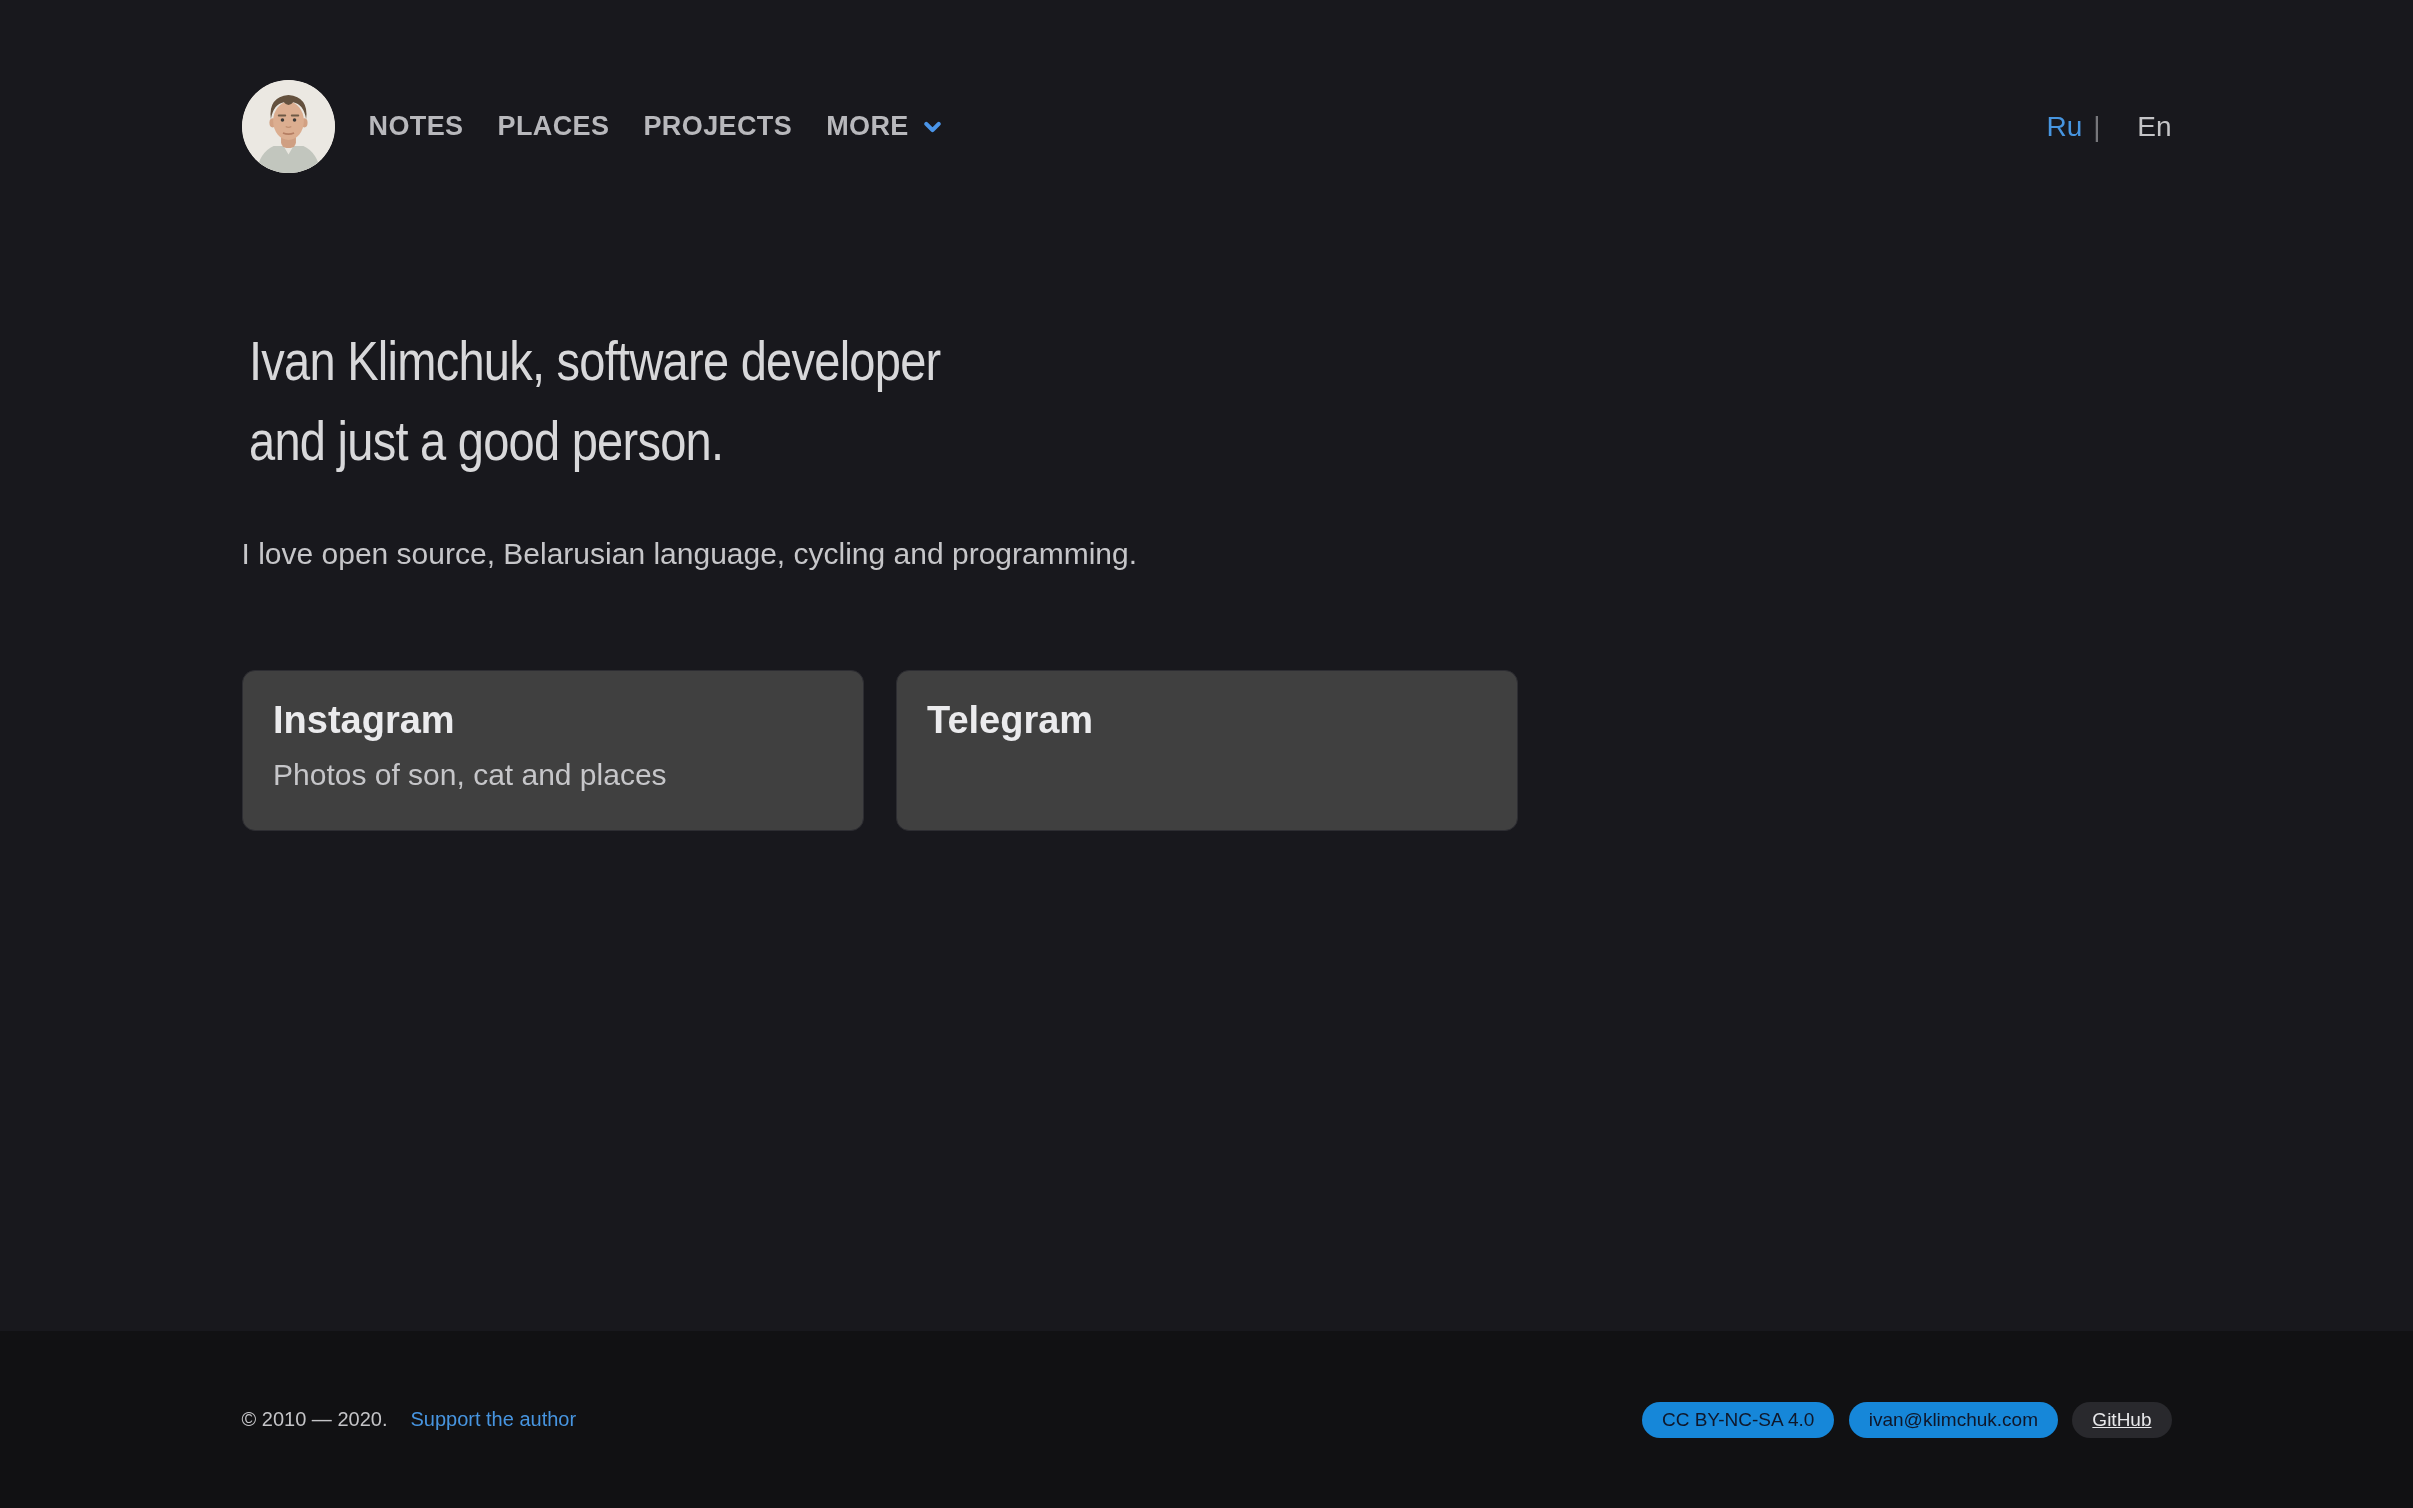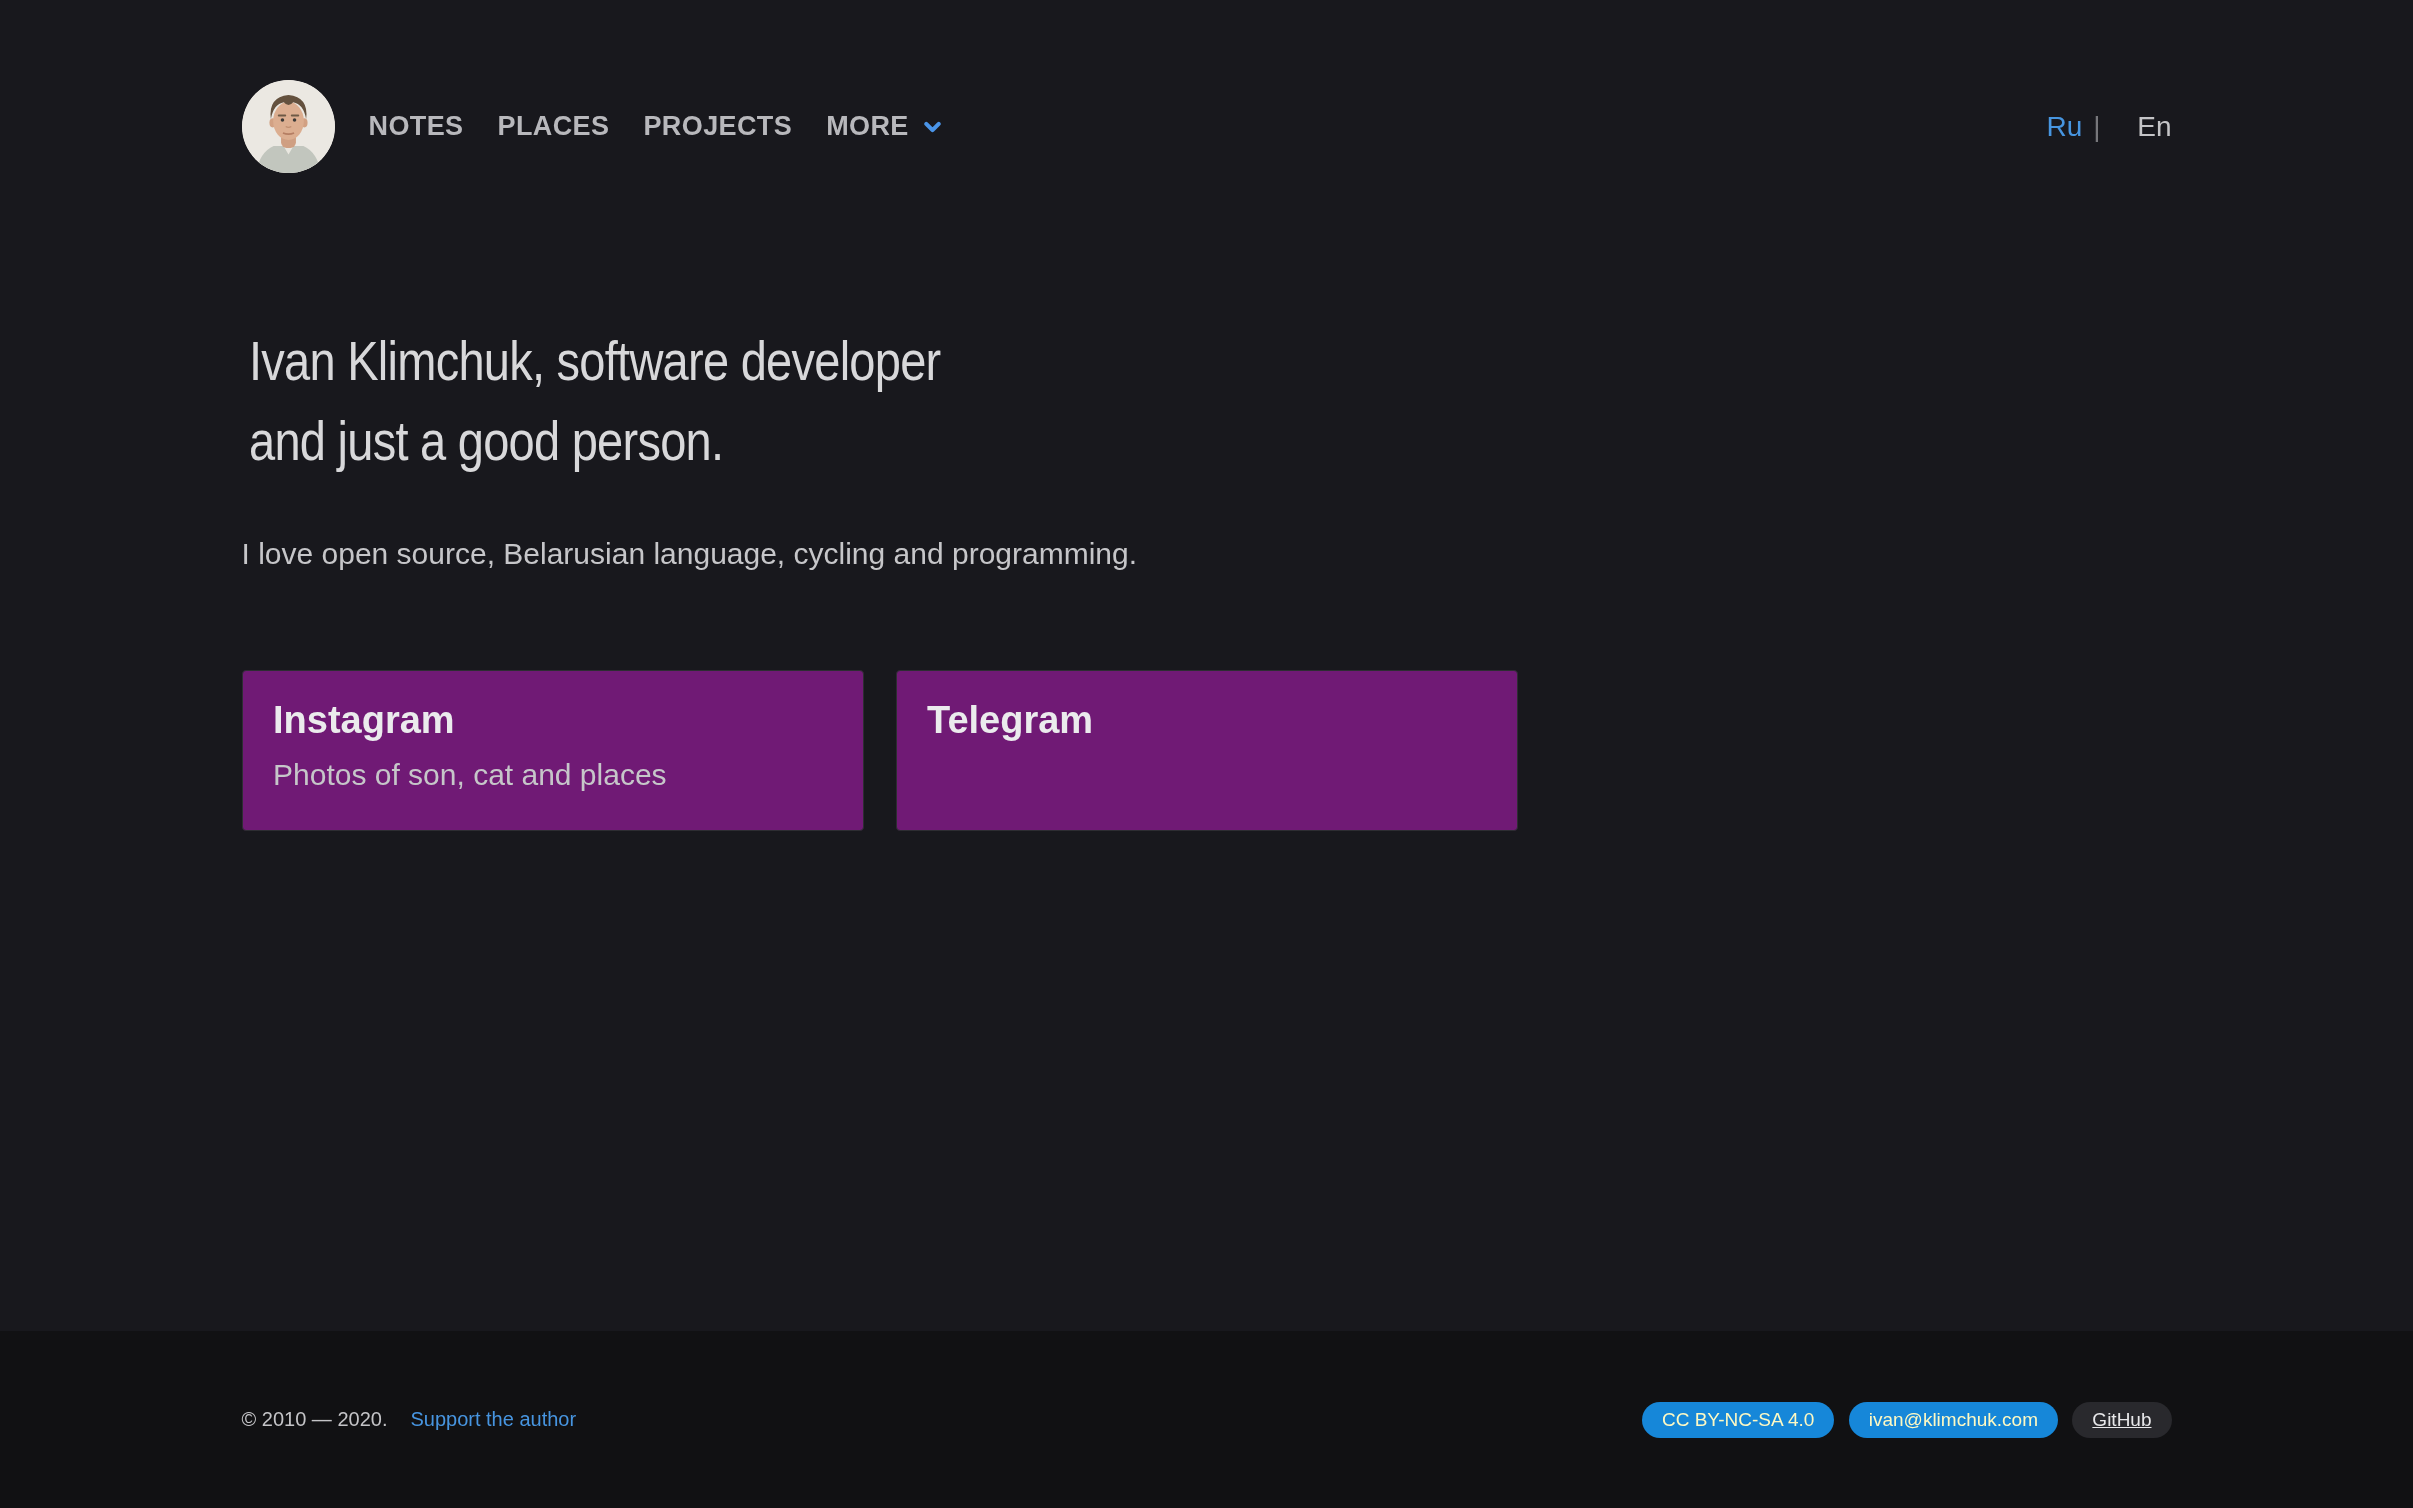--- a/index.html
+++ b/index.html
@@ -91,23 +91,23 @@
 
   
   .cards {
     margin-top: 99px;
     display: flex;
     gap: 32px;
   }
   .card {
     width: 622px;
     height: 161px;
-    background: #701a75;
+    background: #404040;
     border: 1.8px solid #2d2d32;
-    border-radius: 4px;
+    border-radius: 13px;
     padding: 29px 30.5px;
     cursor: pointer;
   }
   .card-title {
     font-size: 38px;
     font-weight: bold;
     color: #ebebed;
     margin: 0;
     line-height: 1.1;
   }
@@ -145,21 +145,21 @@
     display: flex;
     align-items: center;
     gap: 14.4px;
   }
   .badge {
     height: 36px;
     line-height: 36px;
     border-radius: 18px;
     padding: 0 20px;
     font-size: 19px;
-    color: #fef9c3;
+    color: #0f172a;
     white-space: nowrap;
     cursor: pointer;
   }
   .badge.blue { background: #1687d9; }
   .badge.gray { background: #29292d; color: #e8e8ea; text-decoration: underline; }
 </style>
 </head>
 <body>
 
 <div class="container">

